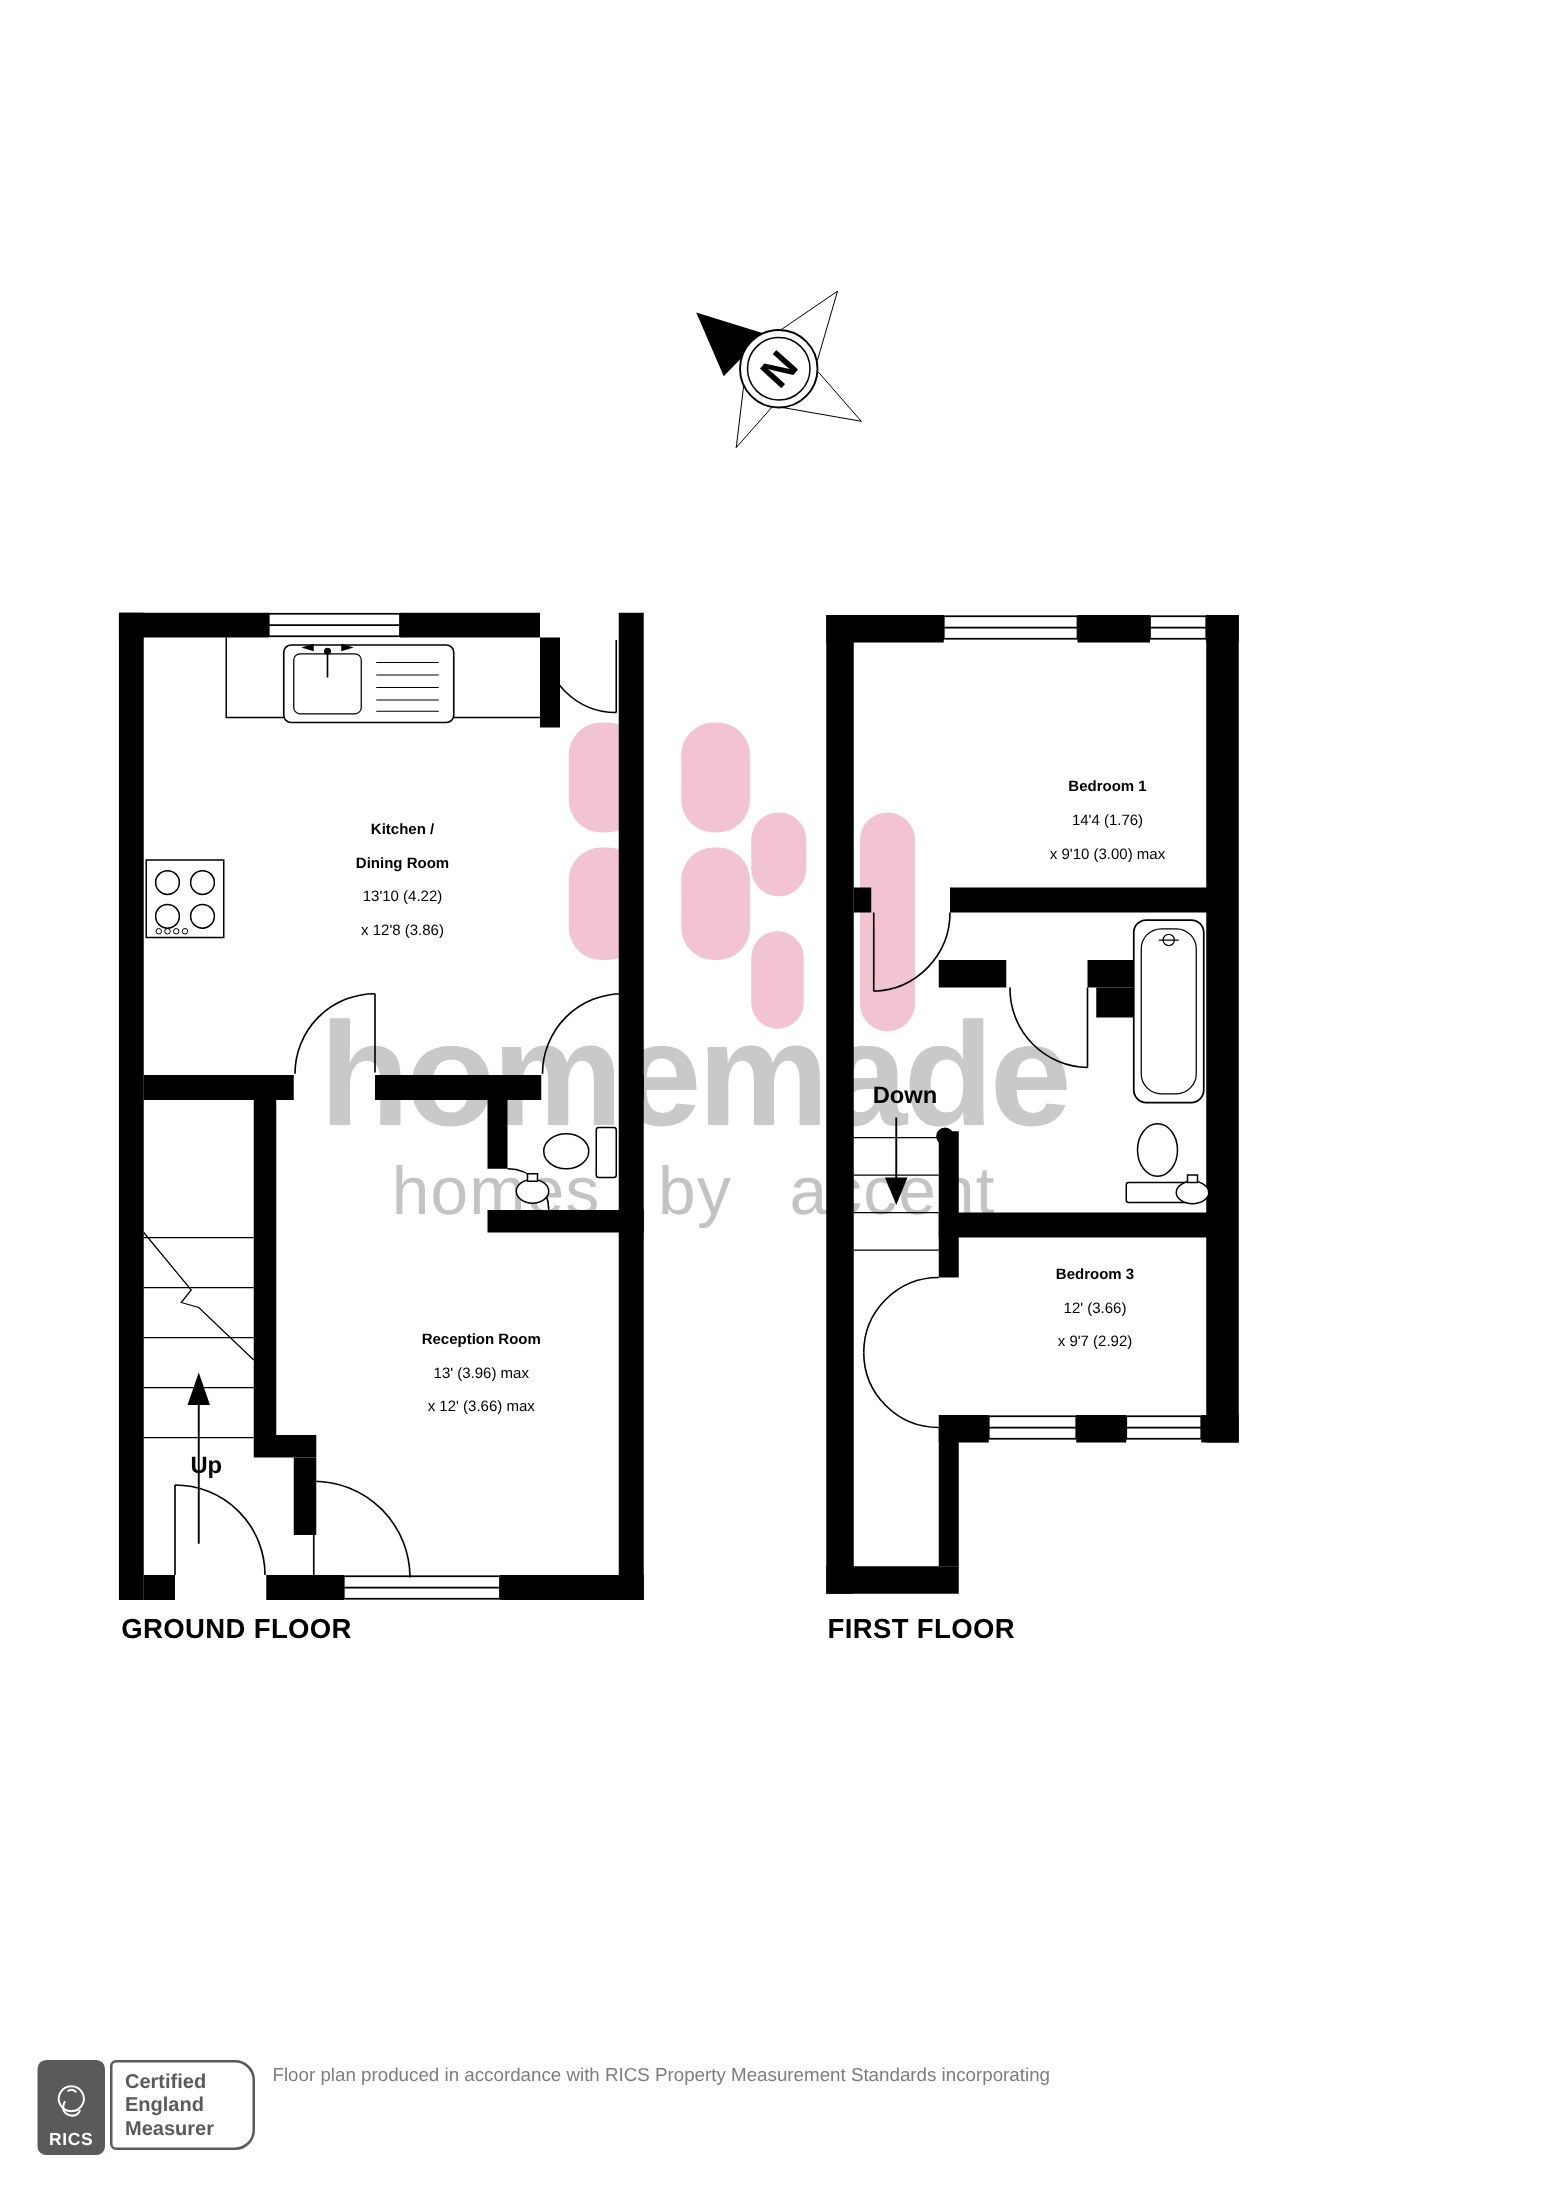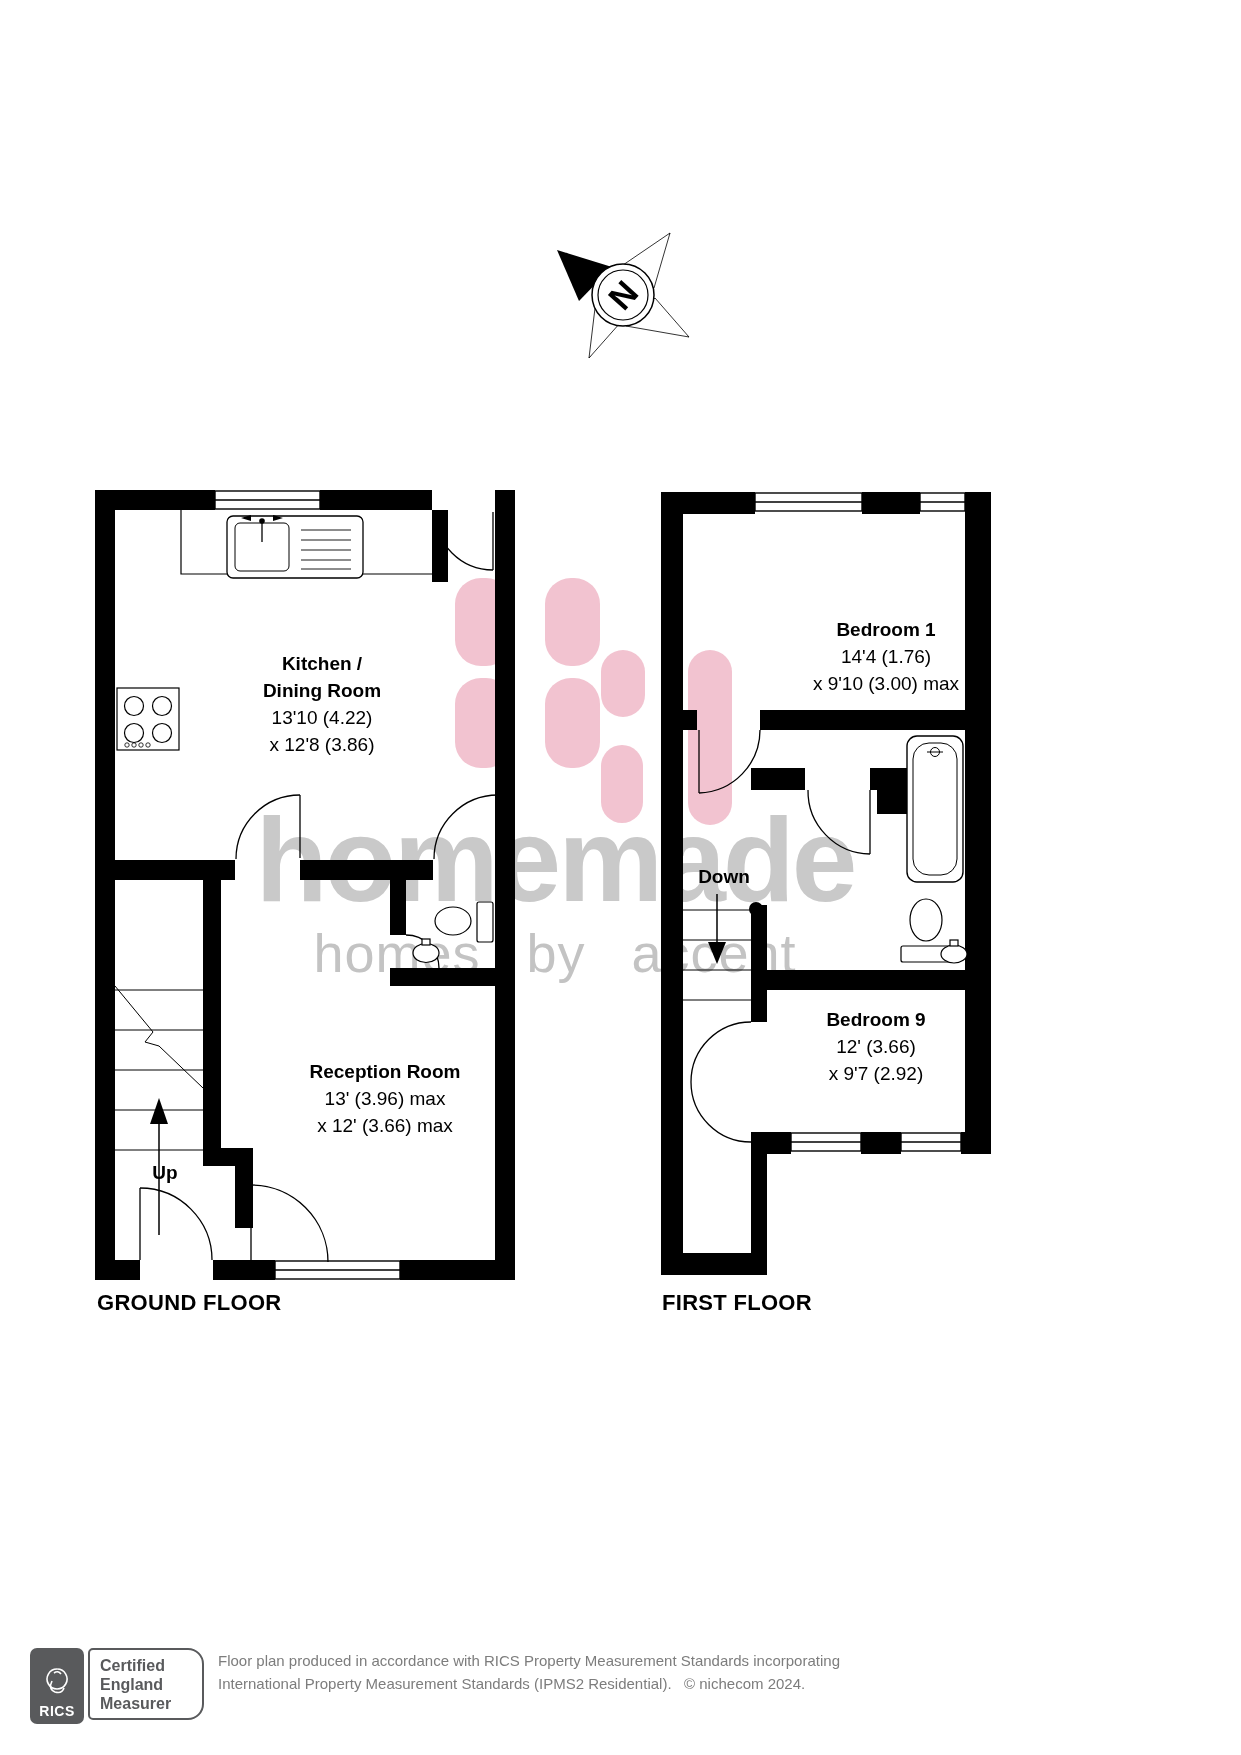--- a/index.html
+++ b/index.html
@@ -9,21 +9,21 @@
   .hdr{position:absolute;top:36px;right:156px;text-align:right;z-index:6;}
   .hdr .title{font-size:35px;font-weight:bold;letter-spacing:-0.5px;color:#000;}
   .hdr .area{font-size:23px;margin-top:14px;color:#000;}
   .hdr .note{font-size:15px;margin-top:8px;color:#111;}
   
   .wm-brand{position:absolute;left:210px;top:792px;width:690px;text-align:center;z-index:1;
             font-size:118px;font-weight:600;color:#c9c9c9;letter-spacing:-3px;}
   .wm-tag{position:absolute;left:210px;top:922px;width:690px;text-align:center;z-index:1;
           font-size:54px;font-weight:500;color:#c3c3c3;word-spacing:30px;letter-spacing:1px;}
   
-  .room-label{position:absolute;z-index:3;text-align:center;font-size:19px;line-height:27px;}
+  .room-label{position:absolute;z-index:3;text-align:center;font-size:12px;line-height:27px;}
   .room-label .rn{font-weight:bold;}
   .stairs-label{position:absolute;z-index:3;font-weight:bold;font-size:19px;text-align:center;}
   .caption{position:absolute;z-index:3;font-weight:bold;font-size:22px;letter-spacing:0.3px;}
   svg.plan{position:absolute;z-index:2;}
   svg.deco{position:absolute;z-index:1;}
   svg.compass{position:absolute;z-index:2;}
   
   .rics-badge{position:absolute;left:30px;top:1648px;width:54px;height:76px;background:#595a5c;
               border-radius:7px;z-index:6;display:flex;flex-direction:column;align-items:center;justify-content:flex-end;}
   .rics-badge .org{color:#fff;font-weight:bold;font-size:14px;letter-spacing:0.5px;margin-bottom:5px;}
@@ -236,21 +236,21 @@
 
 <div class="room-label" style="left:761px;top:616px;width:250px;">
   <div class="rn">Bedroom 1</div>
   <div>14'4 (1.76)</div>
   <div>x 9'10 (3.00) max</div>
 </div>
 
 <div class="stairs-label" style="left:689px;top:866px;width:70px;">Down</div>
 
 <div class="room-label" style="left:751px;top:1006px;width:250px;">
-  <div class="rn">Bedroom 9</div>
+  <div class="rn">Bedroom 3</div>
   <div>12' (3.66)</div>
   <div>x 9'7 (2.92)</div>
 </div>
 
 <div class="caption" style="left:97px;top:1290px;">GROUND FLOOR</div>
 <div class="caption" style="left:662px;top:1290px;">FIRST FLOOR</div>
 
 <div class="rics-badge">
   <svg width="30" height="38" viewBox="0 0 30 38">
     <g stroke="#fff" stroke-width="1.6" fill="none">
@@ -263,14 +263,13 @@
 </div>
 
 <div class="cert-box">
   <div>Certified</div>
   <div>England</div>
   <div>Measurer</div>
 </div>
 
 <div class="ft-text">
   <div class="ft-line">Floor plan produced in accordance with RICS Property Measurement Standards incorporating</div>
-  <div class="ft-line">International Property Measurement Standards (IPMS2 Residential).   © nichecom 2024.</div>
 </div>
 
 </body></html>

